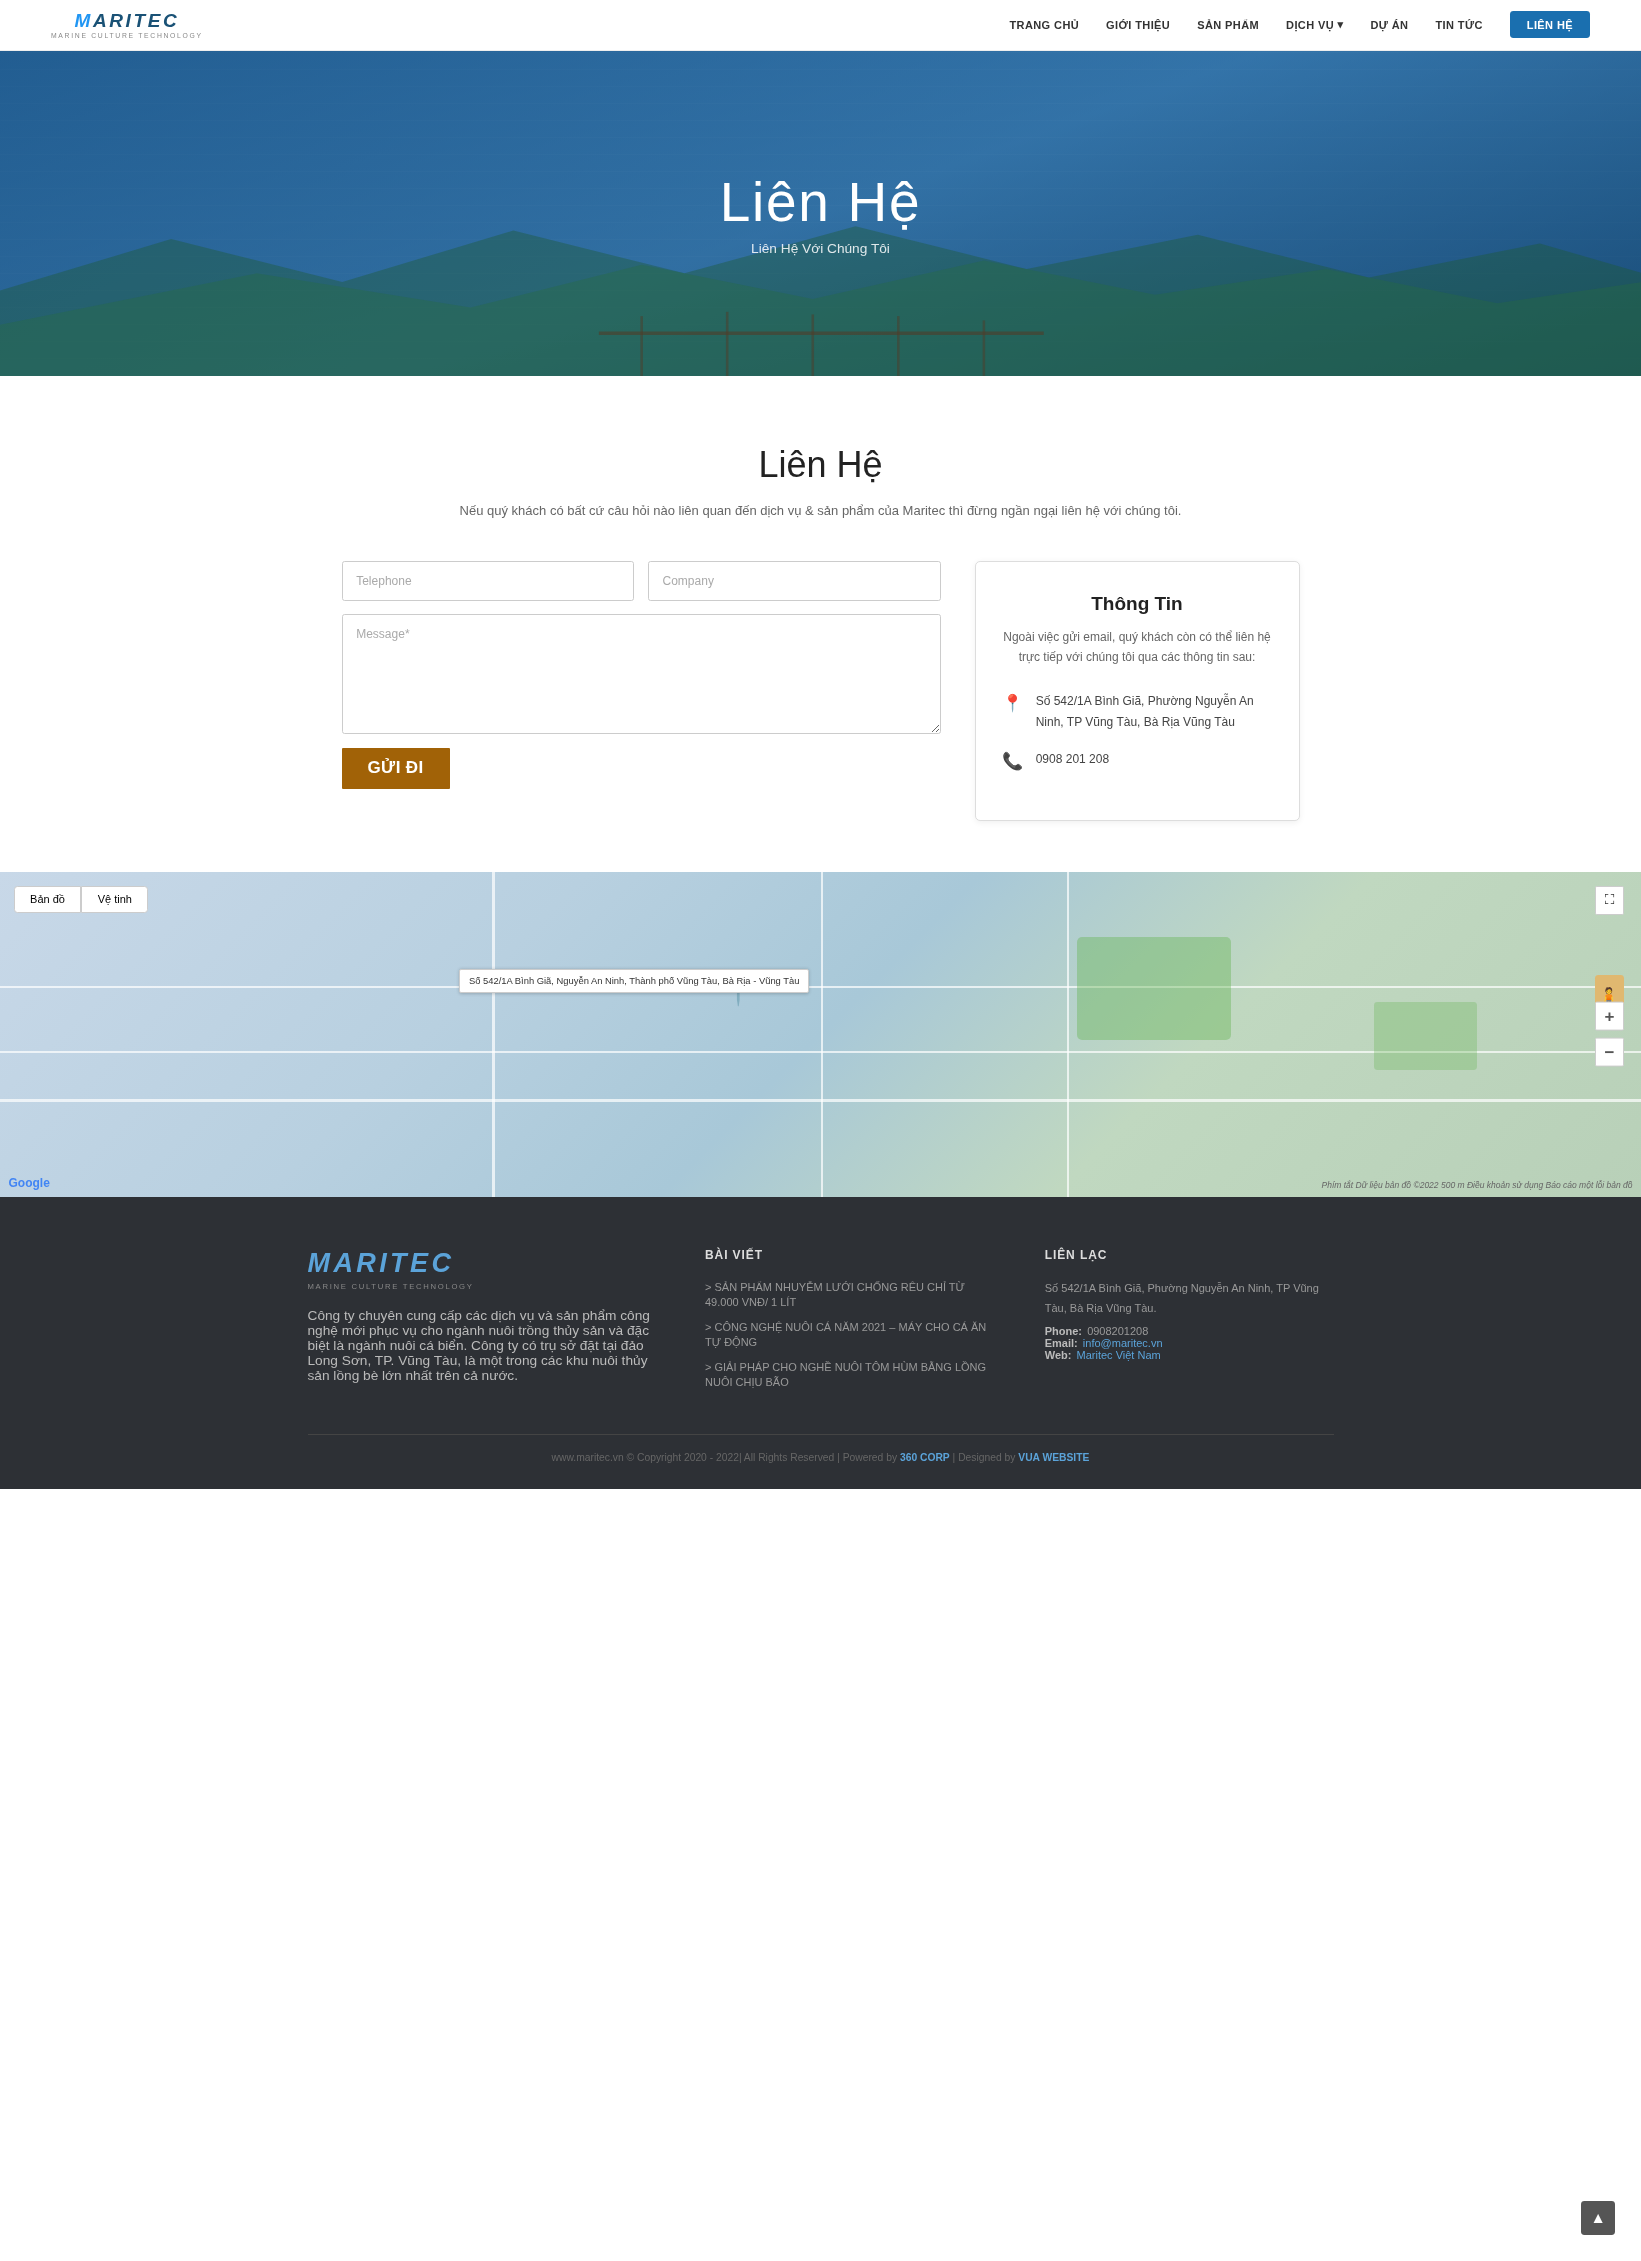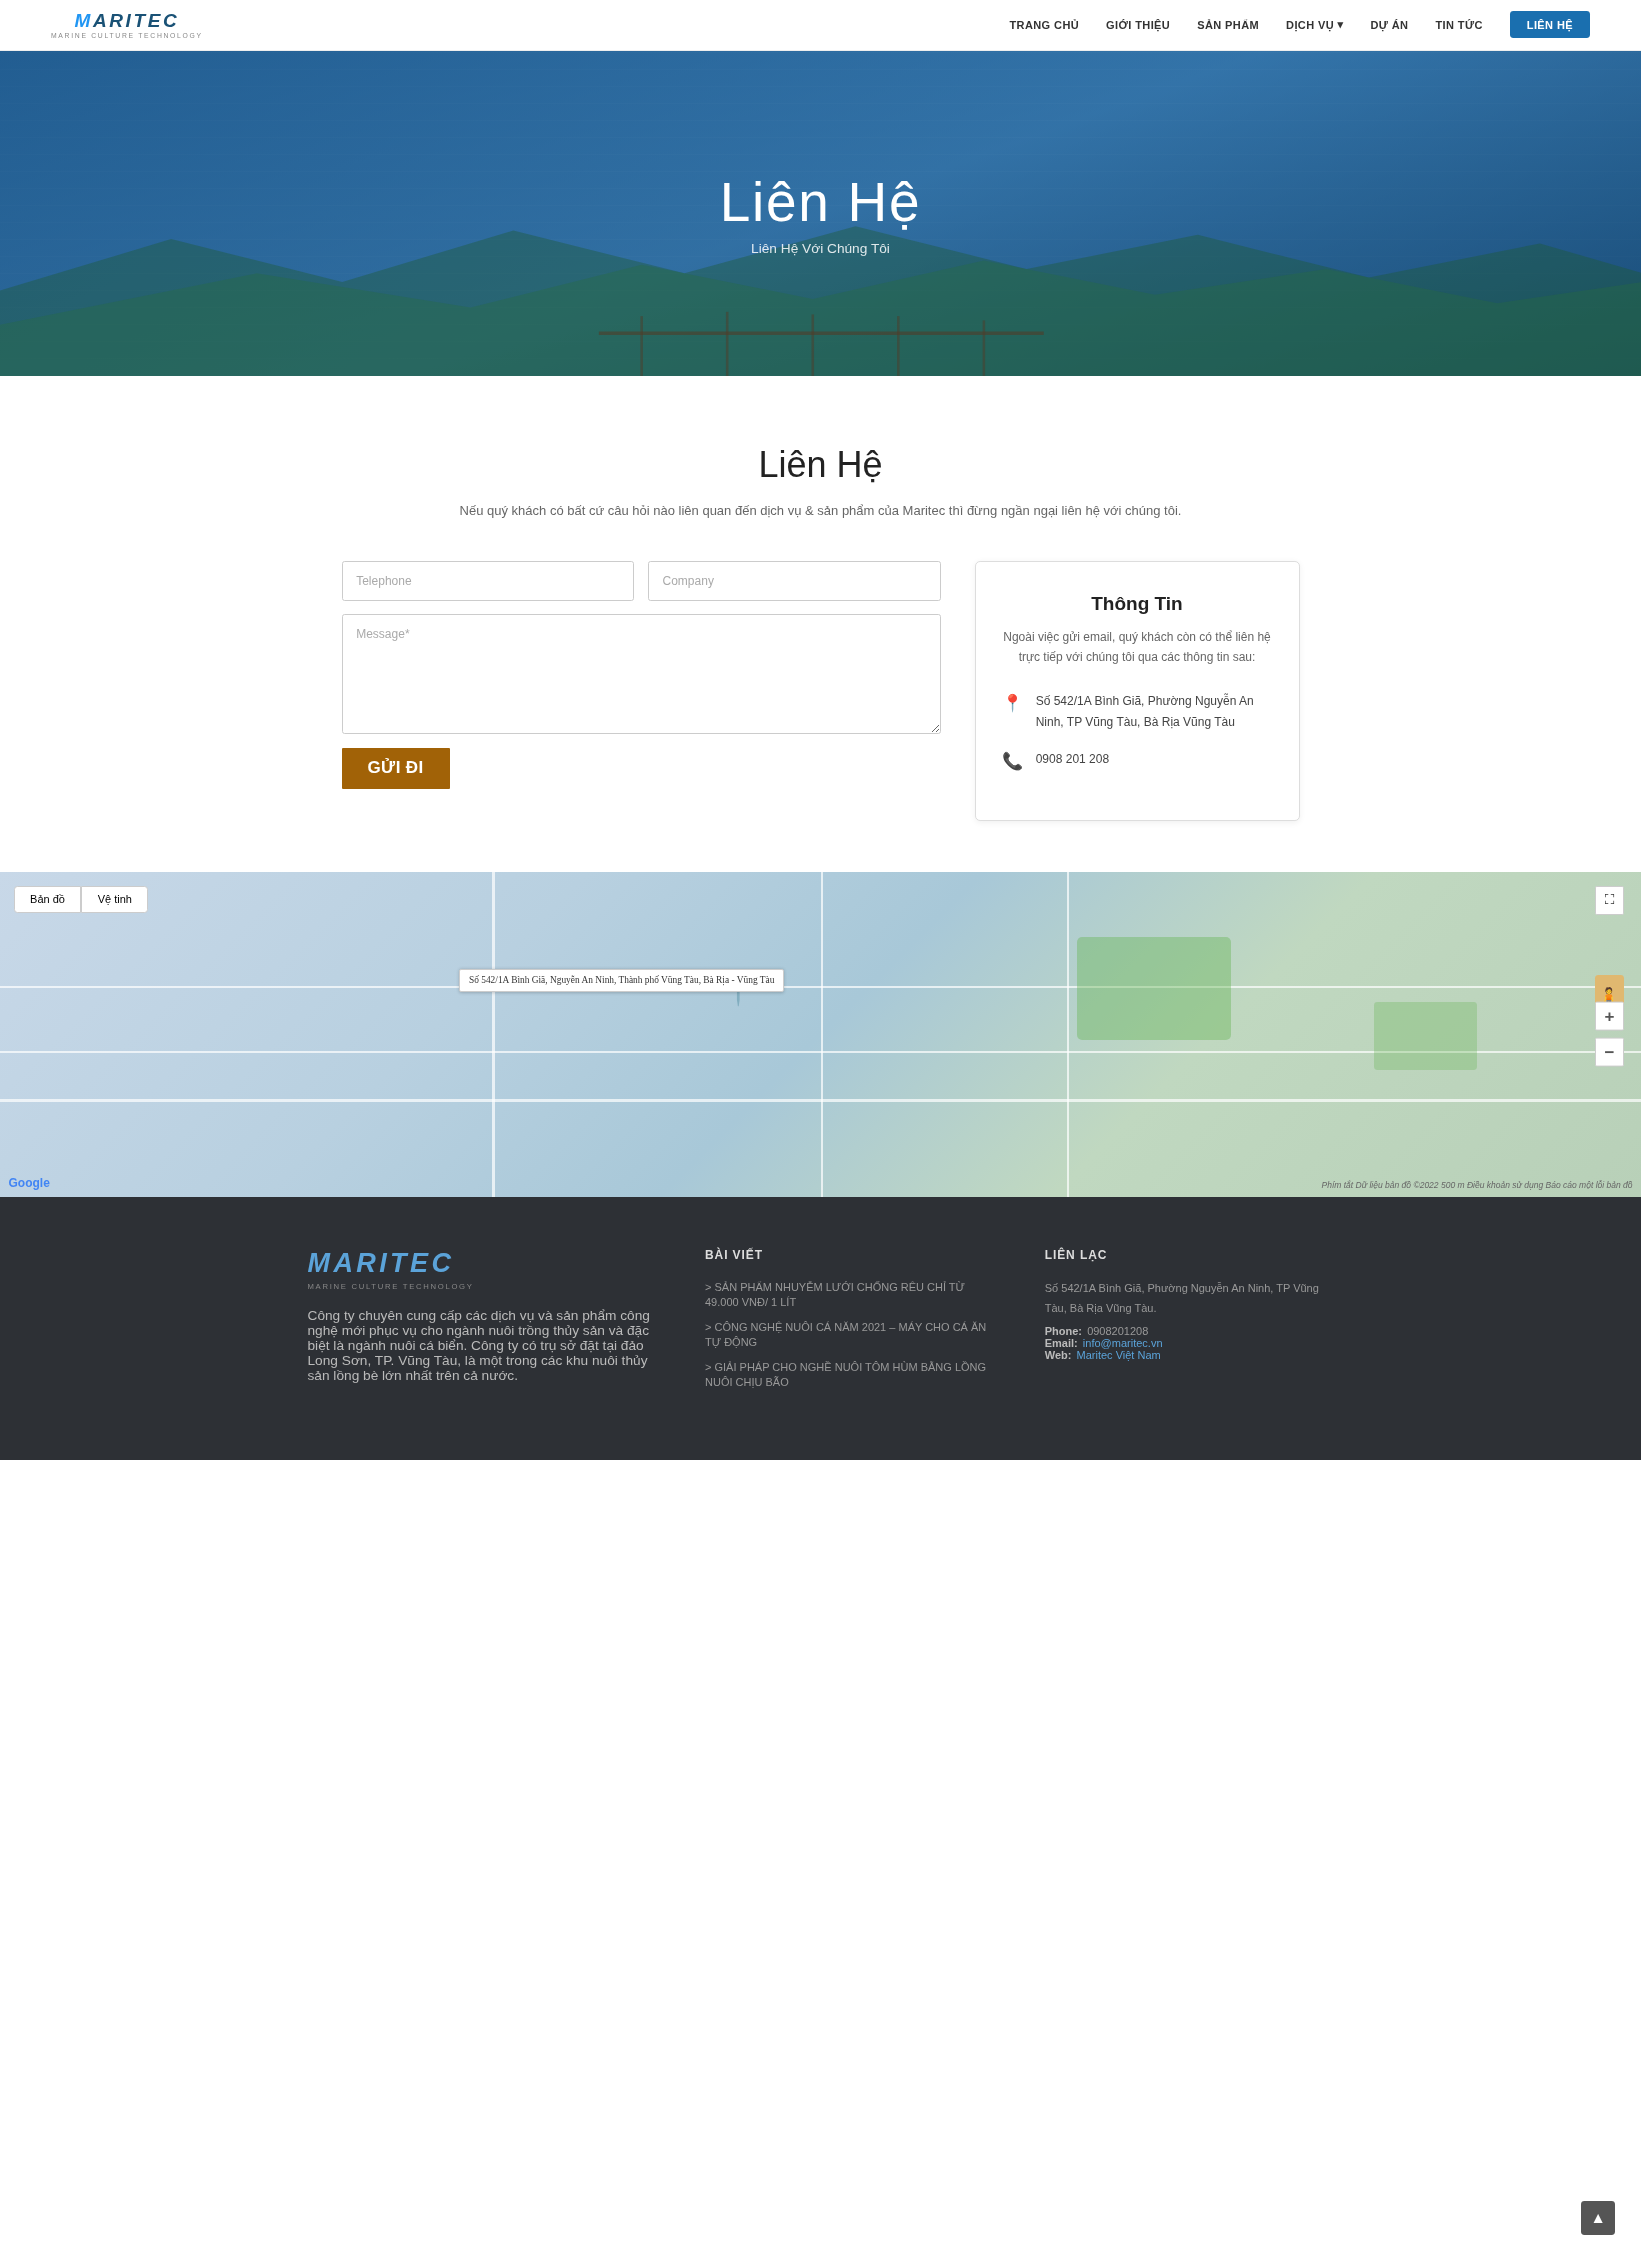--- a/index.html
+++ b/index.html
@@ -114,21 +114,21 @@
       width: 2.6px; height: 100%;
     }
     .map-pin {
       position: absolute; top: 42%; left: 45%;
       font-size: 31px; color: #e53935; transform: translate(-50%, -100%);
     }
     .map-label {
       position: absolute; top: 30%; left: 28%;
       background: #fff; padding: 5.1px 8.5px; border-radius: 2px;
       font-size: 9.4px; color: #333; border: 0.9px solid #ccc;
-      box-shadow: 0 0.9px 3.4px rgba(0,0,0,0.2); white-space: nowrap; font-family: Liberation Serif, serif;
+      box-shadow: 0 0.9px 3.4px rgba(0,0,0,0.2); white-space: nowrap;
     }
     .map-zoom {
       position: absolute; right: 17px; top: 50%; transform: translateY(-50%);
       display: flex; flex-direction: column; gap: 6.8px; z-index: 10;
     }
     .map-zoom-btn {
       background: #fff; border: 0.9px solid #ccc; width: 29px; height: 29px;
       display: flex; align-items: center; justify-content: center;
       font-size: 17px; cursor: pointer; border-radius: 1.7px; font-weight: 700; color: #555;
     }
@@ -328,16 +328,22 @@
         <strong>Email:</strong>
         <a href="#">info@maritec.vn</a>
       </div>
       <div class="contact-line">
         <strong>Web:</strong>
         <a href="#">Maritec Việt Nam</a>
       </div>
     </div>
   </div>
 
+  <div class="footer-bottom">
+    <span>www.maritec.vn © Copyright 2020 - 2022| All Rights Reserved | Powered by</span>
+    <a href="#">360 CORP</a>
+    <span>| Designed by</span>
+    <a href="#">VUA WEBSITE</a>
+  </div>
 </footer>
 
 <div class="back-to-top">▲</div>
 
 
 </body></html>

